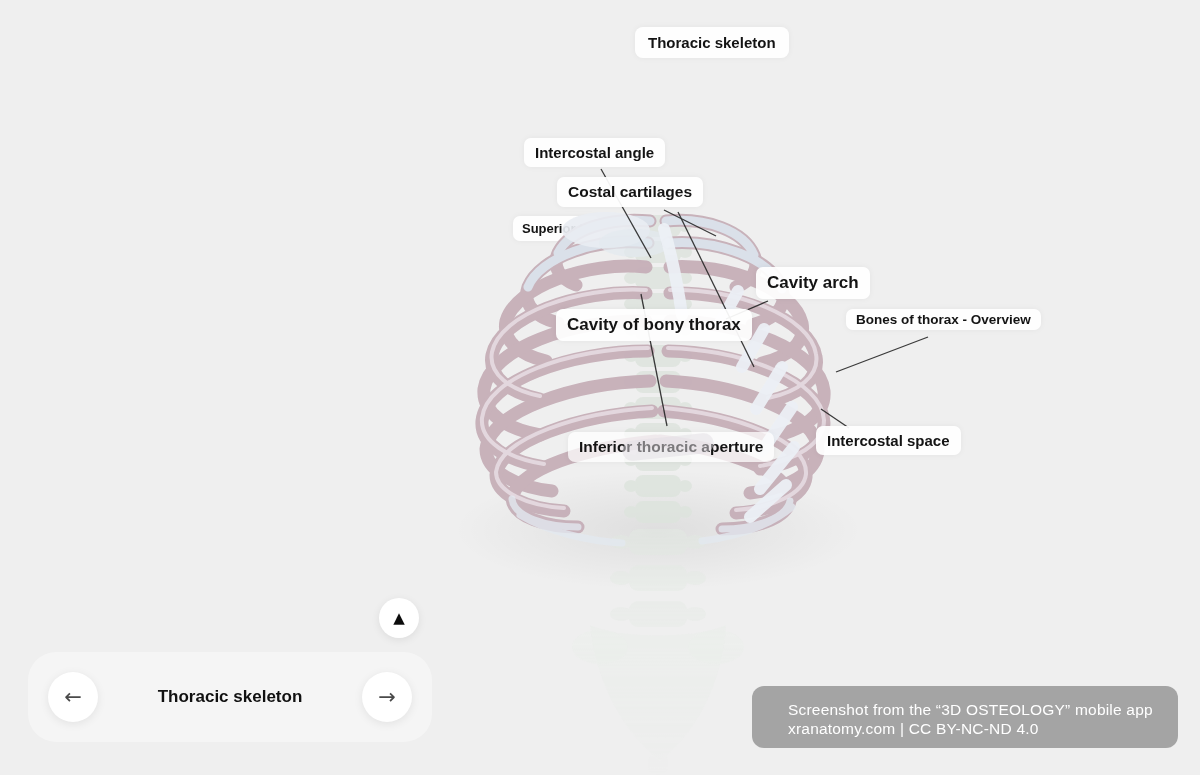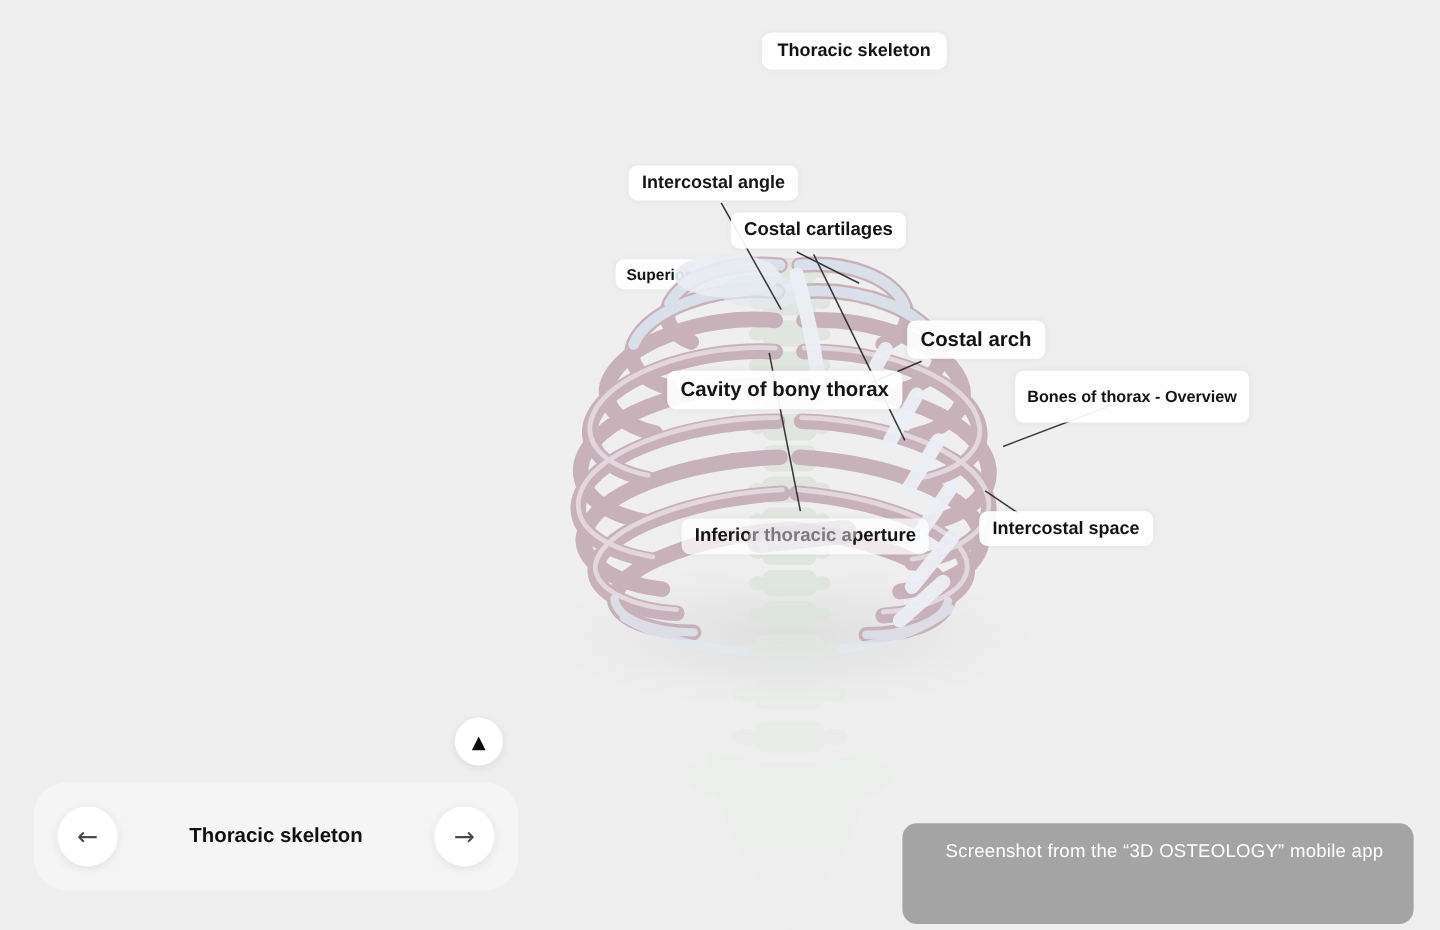--- a/index.html
+++ b/index.html
@@ -15,25 +15,25 @@
   .lbl{
     position:absolute;z-index:4;white-space:nowrap;
     background:rgba(255,255,255,0.93);
     color:#141414;font-weight:600;
     border-radius:7px;padding:6px 11px;
     box-shadow:0 0 6px rgba(0,0,0,0.05);
     cursor:pointer;
   }
   .lbl-title{left:635px;top:27px;font-size:15px;padding:7px 13px;border-radius:8px;z-index:5;cursor:default;}
   .lbl-infrasternal{left:524px;top:138px;font-size:15px;}
-  .lbl-costalcart{left:609px;top:177px;font-size:15.5px;}
+  .lbl-costalcart{left:557px;top:177px;font-size:15.5px;}
   .lbl-superior{left:513px;top:216px;font-size:13px;z-index:1;padding:5px 9px;max-width:70px;overflow:hidden;}
   .lbl-cavity{left:556px;top:261px;font-size:17px;margin-top:48px;}
   .lbl-costalarch{left:756px;top:267px;font-size:17px;}
-  .lbl-bonesoverview{left:846px;top:309px;font-size:13.5px;padding:14px 10px;}
+  .lbl-bonesoverview{left:846px;top:309px;font-size:13.5px;padding:3px 10px;}
   .lbl-inferior{left:568px;top:432px;font-size:15.5px;background:rgba(255,255,255,0.72);}
   .lbl-intercostal{left:816px;top:426px;font-size:15px;}
   .occl{
     position:absolute;left:54px;top:5px;width:92px;height:20px;
     background:rgba(226,222,228,0.5);border-radius:10px;
     transform:rotate(-6deg);pointer-events:none;
   }
 
   
   .model-svg{position:absolute;left:420px;top:195px;z-index:2;cursor:grab;}
@@ -59,21 +59,21 @@
 
   .toggle-btn{
     position:absolute;left:379px;top:598px;width:40px;height:40px;z-index:6;
     border:none;border-radius:50%;background:#ffffff;
     box-shadow:0 2px 8px rgba(0,0,0,0.08);
     display:flex;align-items:center;justify-content:center;cursor:pointer;padding:0;
   }
   .tri-glyph{font-family:"DejaVu Sans",sans-serif;font-size:15px;color:#0c0c0c;line-height:1;}
 
   .attribution{
-    position:absolute;left:752px;top:686px;width:426px;height:84px;z-index:6;
+    position:absolute;left:752px;top:686px;width:426px;height:62px;z-index:6;
     background:rgba(154,154,154,0.88);border-radius:12px;
     box-sizing:border-box;padding:15px 20px 0 36px;
     color:#ffffff;font-size:15.5px;line-height:1.22;letter-spacing:0.2px;
   }
 </style>
 </head>
 <body>
 
 <div class="stage">
 
@@ -216,21 +216,21 @@
 
   <div class="lbl lbl-costalcart">
     <span>Costal cartilages</span>
   </div>
 
   <div class="lbl lbl-cavity">
     <span>Cavity of bony thorax</span>
   </div>
 
   <div class="lbl lbl-costalarch">
-    <span>Costal arch</span>
+    <span>Cavity arch</span>
   </div>
 
   <div class="lbl lbl-bonesoverview">
     <span>Bones of thorax - Overview</span>
   </div>
 
   <div class="lbl lbl-inferior">
     <span>Inferior thoracic aperture</span>
     <div class="occl"></div>
   </div>
@@ -248,15 +248,16 @@
       <span class="arrow-glyph">←</span>
     </button>
     <div class="nav-title">Thoracic skeleton</div>
     <button class="circle-btn">
       <span class="arrow-glyph">→</span>
     </button>
   </div>
 
   <div class="attribution">
     <div>Screenshot from the “3D OSTEOLOGY” mobile app</div>
+    <div>xranatomy.com | CC BY-NC-ND 4.0</div>
   </div>
 
 </div>
 
 </body></html>

